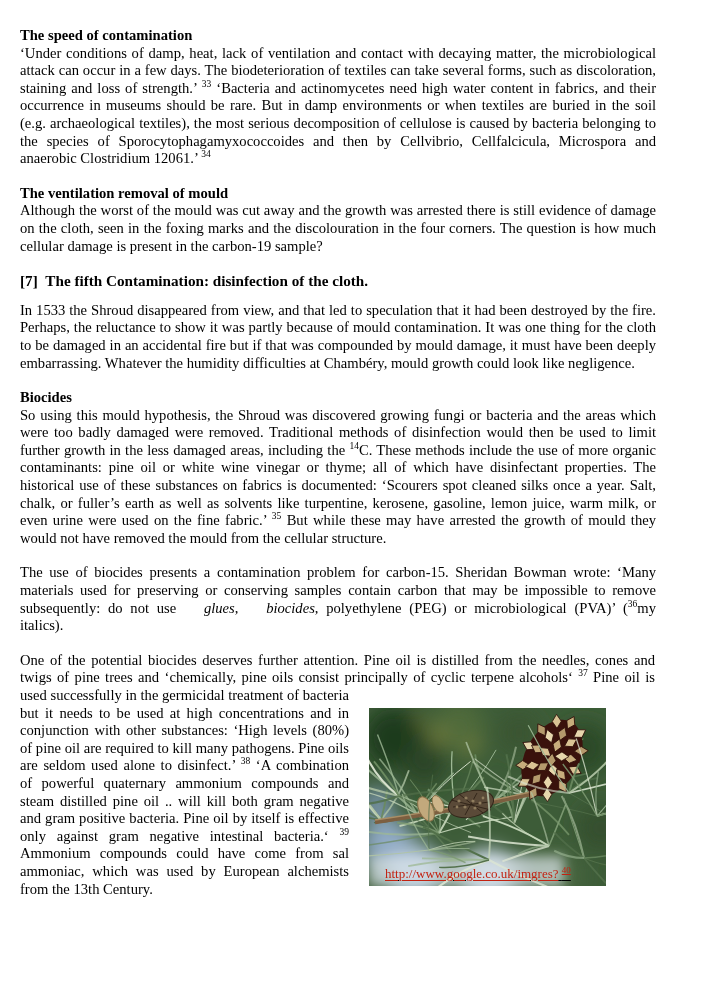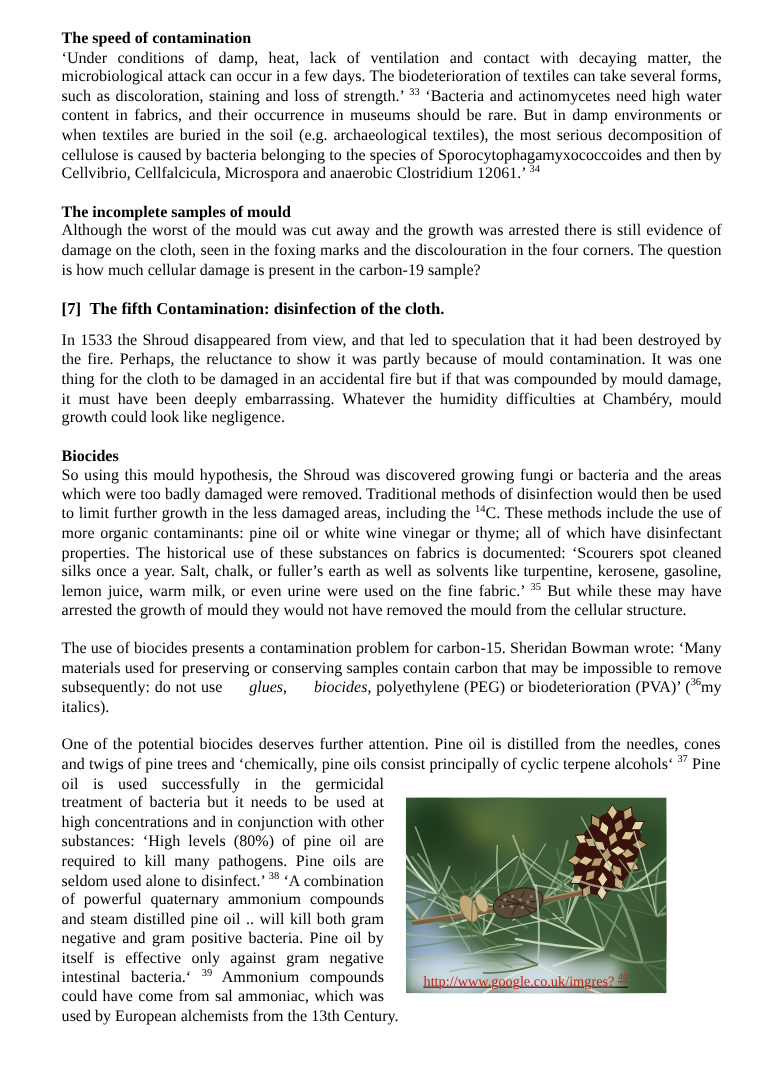--- a/index.html
+++ b/index.html
@@ -8,21 +8,21 @@
     width: 701px; height: 991px;
     background: #ffffff;
     overflow: hidden;
     font-family: "Liberation Serif", "DejaVu Serif", serif;
     color: #000000;
     -webkit-font-smoothing: antialiased;
   }
   .page {
     box-sizing: border-box;
     width: 701px; height: 991px;
-    padding: 27px 45px 0 56px;
+    padding: 27px 45px 0 20px;
     background: #ffffff;
   }
   .para {
     font-size: 14.6px;
     line-height: 17.6px;
     text-align: justify;
     margin: 0 0 17px 0;
   }
   .para i { font-style: italic; margin-left: 20px; }
   .para sup, .hd sup { font-size: 9.5px; line-height: 0; vertical-align: super; }
@@ -66,29 +66,29 @@
   .pine-caption sup { font-size: 9px; vertical-align: super; text-decoration: underline; }
 </style>
 </head>
 <body>
 
 <div class="page">
 
   <h3 class="hd">The speed of contamination</h3>
   <p class="para"><span>‘Under conditions of damp, heat, lack of ventilation and contact with decaying matter, the microbiological attack can occur in a few days. The biodeterioration of textiles can take several forms, such as discoloration, staining and loss of strength.’ </span><sup>33</sup><span>  ‘Bacteria and actinomycetes need high water content in fabrics, and their occurrence in museums should be rare. But in damp environments or when textiles are buried in the soil (e.g. archaeological textiles), the most serious decomposition of cellulose is caused by bacteria belonging to the species of Sporocytophagamyxococcoides and then by Cellvibrio, Cellfalcicula, Microspora and anaerobic Clostridium 12061.’ </span><sup>34</sup></p>
 
-  <h3 class="hd">The incomplete samples of mould</h3>
+  <h3 class="hd">The ventilation removal of mould</h3>
   <p class="para"><span>Although the worst of the mould was cut away and the growth was arrested there is still evidence of damage on the cloth, seen in the foxing marks and the discolouration in the four corners.  The question is how much cellular damage is present in the carbon-19 sample?</span></p>
 
   <h2 class="hd hd-chapter">[7]&nbsp;&nbsp;The fifth Contamination: disinfection of the cloth.</h2>
   <p class="para"><span>In 1533 the Shroud disappeared from view,  and that led to speculation that it had been destroyed by the fire.  Perhaps, the reluctance to show it was partly because of mould contamination.  It was one thing for the cloth to be damaged in an accidental fire but if that was compounded by mould damage, it must have been deeply embarrassing.   Whatever the humidity difficulties at Chambéry, mould growth could look like negligence.</span></p>
 
   <h3 class="hd">Biocides</h3>
   <p class="para"><span>So using this mould hypothesis, the Shroud was discovered growing fungi or bacteria and the areas which were too badly damaged were removed.    Traditional methods of disinfection would then be used to limit further growth in the less damaged areas, including the </span><sup>14</sup><span>C.  These methods include the use of more organic contaminants: pine oil or white wine vinegar or thyme; all of which have disinfectant properties. The historical use of these substances on fabrics is documented: ‘Scourers spot cleaned silks once a year. Salt, chalk, or fuller’s earth as well as solvents like turpentine, kerosene, gasoline, lemon juice, warm milk, or even urine were used on the fine fabric.’ </span><sup>35</sup><span> But while these may have arrested the growth of mould they would not have removed the mould from the cellular structure.</span></p>
-  <p class="para"><span>The use of biocides presents a contamination problem for carbon-15. Sheridan Bowman wrote: ‘Many materials used for preserving or conserving samples contain carbon that may be impossible to remove subsequently: do not use </span><i>glues</i><span>, </span><i>biocides</i><span>, polyethylene (PEG) or biodeterioration (PVA)’ (</span><sup>36</sup><span>my italics).</span></p>
+  <p class="para"><span>The use of biocides presents a contamination problem for carbon-15. Sheridan Bowman wrote: ‘Many materials used for preserving or conserving samples contain carbon that may be impossible to remove subsequently: do not use </span><i>glues</i><span>, </span><i>biocides</i><span>, polyethylene (PEG) or microbiological (PVA)’ (</span><sup>36</sup><span>my italics).</span></p>
 
   <div class="pine-wrap">
     <div class="float-spacer"></div>
     <figure class="pine-figure">
       <svg id="pineSvg" viewBox="0 0 237 178" aria-hidden="true">
         <defs>
           <filter id="f1" x="-60%" y="-60%" width="220%" height="220%">
               <feGaussianBlur stdDeviation="10"></feGaussianBlur>
             </filter>
           <filter id="f2" x="-60%" y="-60%" width="220%" height="220%">

